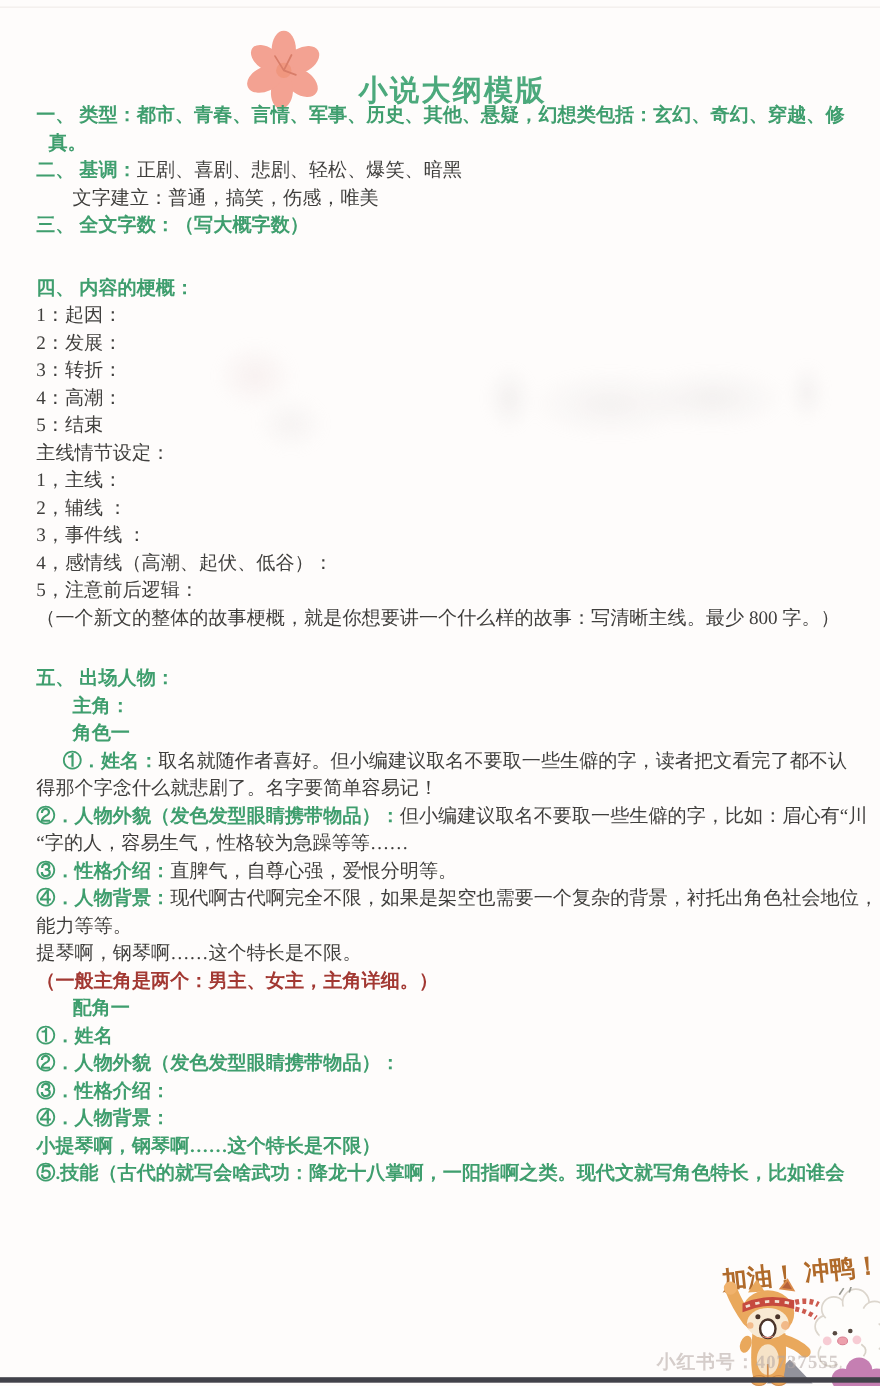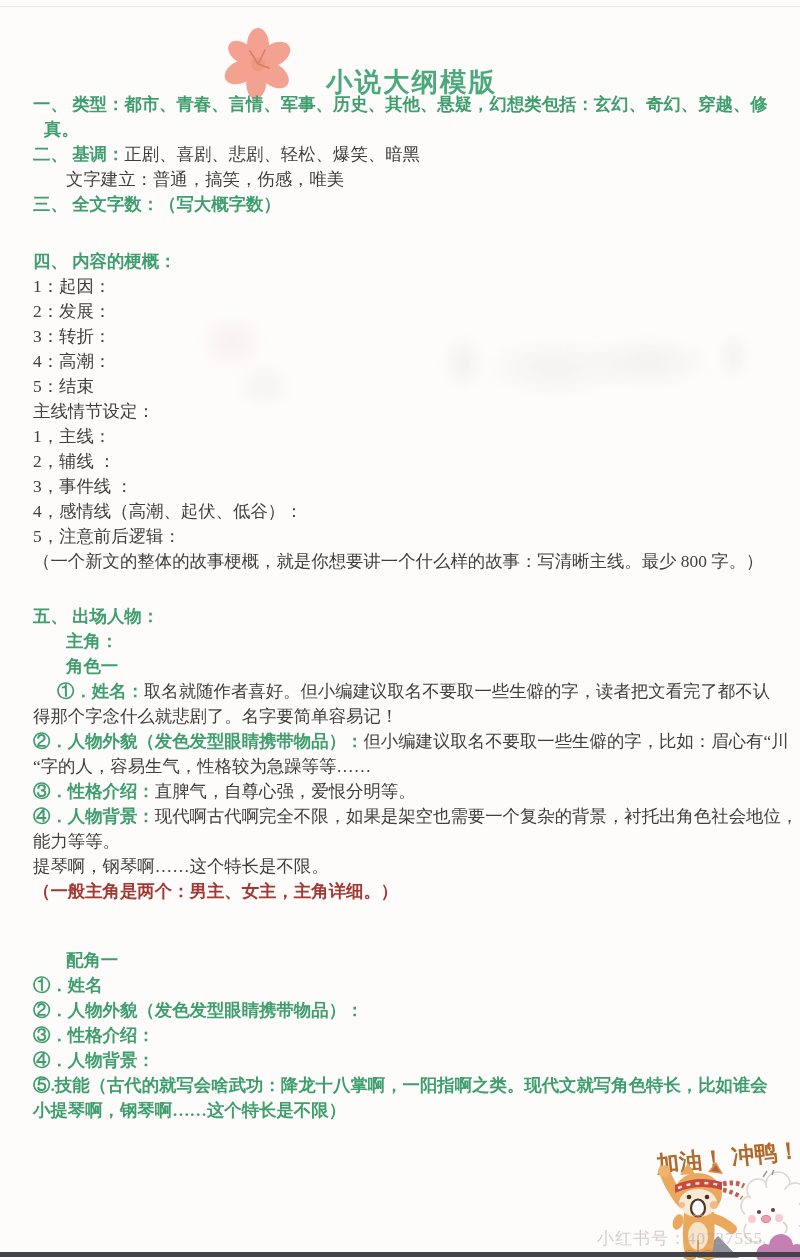--- a/index.html
+++ b/index.html
@@ -45,21 +45,21 @@
   }
 
   .doc{position:absolute;left:33px;top:92px;width:760px}
   .line{white-space:nowrap;line-height:25px;font-size:17.4px}
   .seg-g{color:var(--green);font-weight:700}
   .seg-k{color:var(--ink)}
   .seg-r{color:var(--red);font-weight:700}
 
   .bottom-watermark{
     position:absolute;left:597px;top:1227px;z-index:4;
-    font-size:17px;font-weight:400;letter-spacing:1px;
+    font-size:17px;font-weight:700;letter-spacing:1px;
     color:rgba(178,166,163,.55);white-space:nowrap;
   }
 
   .sticker{position:absolute;left:630px;top:1128px;width:170px;height:132px;z-index:2}
   .sticker-caption{
     position:absolute;left:26px;top:14px;
     font-size:23px;font-weight:700;color:var(--sticker-text);
     font-family:"Liberation Sans","DejaVu Sans",sans-serif;
     transform:rotate(-6deg);white-space:nowrap;
     text-shadow:0 0 2px #fff;
@@ -130,27 +130,27 @@
       <div class="line" style="padding-left: 33px;"><span class="seg-g">角色一</span></div>
       <div class="line" style="padding-left: 24px;"><span class="seg-g">①．姓名：</span><span class="seg-k">取名就随作者喜好。但小编建议取名不要取一些生僻的字，读者把文看完了都不认</span></div>
       <div class="line"><span class="seg-k">得那个字念什么就悲剧了。名字要简单容易记！</span></div>
       <div class="line"><span class="seg-g">②．人物外貌（发色发型眼睛携带物品）：</span><span class="seg-k">但小编建议取名不要取一些生僻的字，比如：眉心有“川</span></div>
       <div class="line"><span class="seg-k">“字的人，容易生气，性格较为急躁等等……</span></div>
       <div class="line"><span class="seg-g">③．性格介绍：</span><span class="seg-k">直脾气，自尊心强，爱恨分明等。</span></div>
       <div class="line"><span class="seg-g">④．人物背景：</span><span class="seg-k">现代啊古代啊完全不限，如果是架空也需要一个复杂的背景，衬托出角色社会地位，</span></div>
       <div class="line"><span class="seg-k">能力等等。</span></div>
       <div class="line"><span class="seg-k">提琴啊，钢琴啊……这个特长是不限。</span></div>
       <div class="line"><span class="seg-r">（一般主角是两个：男主、女主，主角详细。）</span></div>
-      <div class="line" style="padding-left: 33px; margin-top: 44px;"><span class="seg-g">配角一</span></div>
+      <div class="line" style="padding-left: 33px;"><span class="seg-g">配角一</span></div>
       <div class="line"><span class="seg-g">①．姓名</span></div>
       <div class="line"><span class="seg-g">②．人物外貌（发色发型眼睛携带物品）：</span></div>
       <div class="line"><span class="seg-g">③．性格介绍：</span></div>
       <div class="line"><span class="seg-g">④．人物背景：</span></div>
+      <div class="line"><span class="seg-g">小提琴啊，钢琴啊……这个特长是不限）</span></div>
       <div class="line"><span class="seg-g">⑤.技能（古代的就写会啥武功：降龙十八掌啊，一阳指啊之类。现代文就写角色特长，比如谁会</span></div>
-      <div class="line"><span class="seg-g">小提琴啊，钢琴啊……这个特长是不限）</span></div>
     </div>
 
   <div class="bottom-watermark">小红书号：40737555</div>
 
   <div class="sticker">
     <div class="sticker-caption">加油！ 冲鸭！</div>
 
     <div class="rock"></div>
 
     <svg class="dog" viewBox="0 0 100 102" aria-hidden="true">

